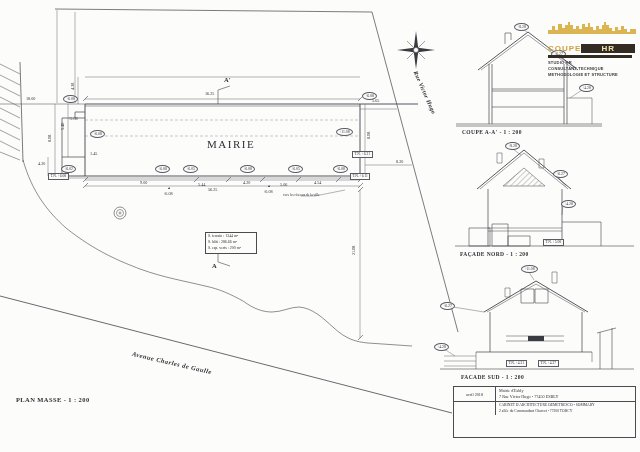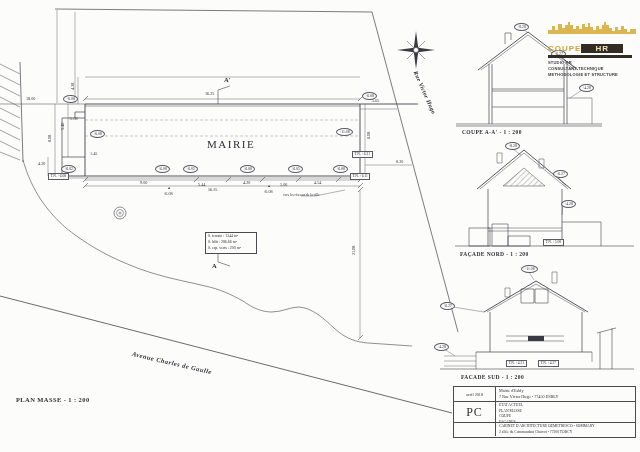--- a/index.html
+++ b/index.html
@@ -24,21 +24,21 @@
   #nord-title{left:460px;top:251px;}
   #sud-title{left:461px;top:374px;}
   #mairie-label{position:absolute;z-index:3;left:207px;top:138px;font-size:11px;letter-spacing:1.5px;}
   
   #surface-box{position:absolute;z-index:3;left:205px;top:232px;width:46px;border:0.5px solid #4a4a52;background:#fcfcfa;padding:1px 2px;}
   #surface-box div{font-size:3.9px;line-height:1.5;white-space:nowrap;}
   
   #logo{position:absolute;z-index:3;left:548px;top:20px;width:92px;}
   #logo .brandline{margin-top:0px;line-height:1;}
   #logo .brand-studio{font-family:"Liberation Sans",sans-serif;font-weight:bold;font-size:8px;color:#d0a23c;letter-spacing:1px;}
-  #logo .brand-hr{font-family:"Liberation Sans",sans-serif;font-weight:bold;font-size:8px;color:#f3e2b0;background:#332c23;padding:0 14px;letter-spacing:1px;}
+  #logo .brand-hr{font-family:"Liberation Sans",sans-serif;font-weight:bold;font-size:8px;color:#f3e2b0;background:#332c23;padding:0 20px;letter-spacing:1px;}
   #logo .bar{width:84px;height:3px;background:#332c23;margin:1px 0 2px 0;}
   #logo .tag{font-family:"Liberation Sans",sans-serif;font-size:4px;font-weight:bold;color:#3c3c42;line-height:1.5;letter-spacing:.2px;}
   
   #titleblock{position:absolute;z-index:4;left:453px;top:386px;width:183px;height:52px;border:1px solid #4a4a52;background:#fcfcfa;box-sizing:border-box;}
   #titleblock .row{display:flex;box-sizing:border-box;}
   #titleblock .cell{box-sizing:border-box;overflow:hidden;}
   .tb-left{width:42px;border-right:0.5px solid #4a4a52;display:flex;align-items:center;justify-content:center;}
   .tb-right{flex:1;padding:1px 3px;}
   .tb-r1{height:15px;border-bottom:0.5px solid #4a4a52;}
   .tb-r2{height:21px;border-bottom:0.5px solid #4a4a52;}
@@ -229,29 +229,20 @@
   </div>
 
   <div id="titleblock">
     <div class="row tb-r1">
       <div class="cell tb-left tb-date">avril 2018</div>
       <div class="cell tb-right tb-small">
         <div>Mairie d'Esbly</div>
         <div>7 Rue Victor Hugo - 77450 ESBLY</div>
       </div>
     </div>
-    <div class="row tb-r2">
-      <div class="cell tb-left tb-pc">PC</div>
-      <div class="cell tb-right tb-xs">
-        <div>ETAT ACTUEL</div>
-        <div>PLAN MASSE</div>
-        <div>COUPE</div>
-        <div>FACADES</div>
-      </div>
-    </div>
     <div class="row tb-r3">
       <div class="cell tb-left"></div>
       <div class="cell tb-right tb-xs">
         <div>CABINET D'ARCHITECTURE DEMETRESCO - SOMMARY</div>
         <div>2 allée du Commandant Charcot - 77200 TORCY</div>
       </div>
     </div>
   </div>
 
 </div>

